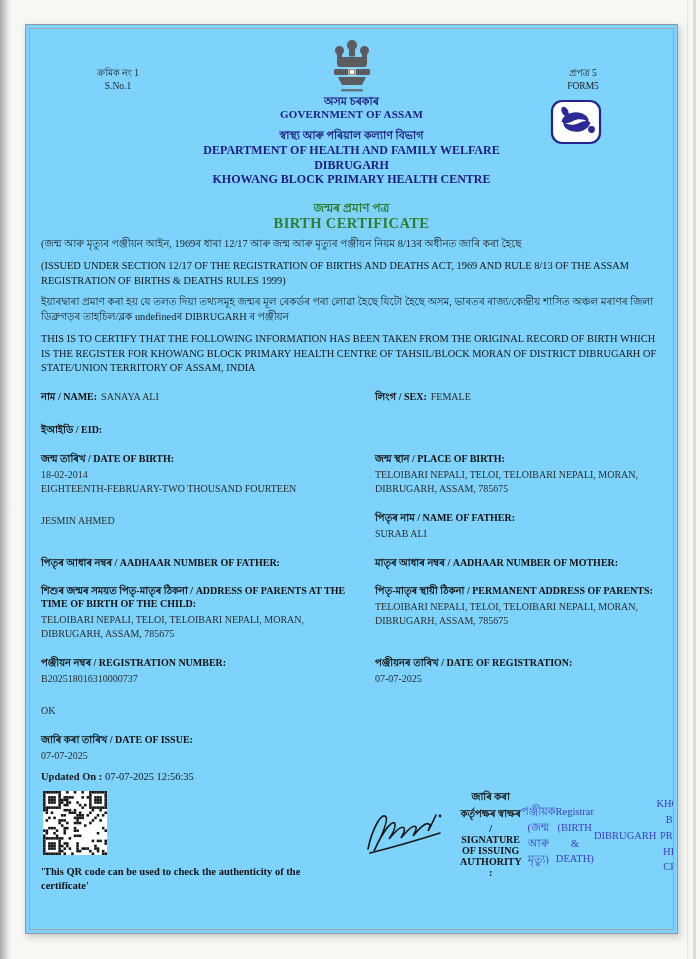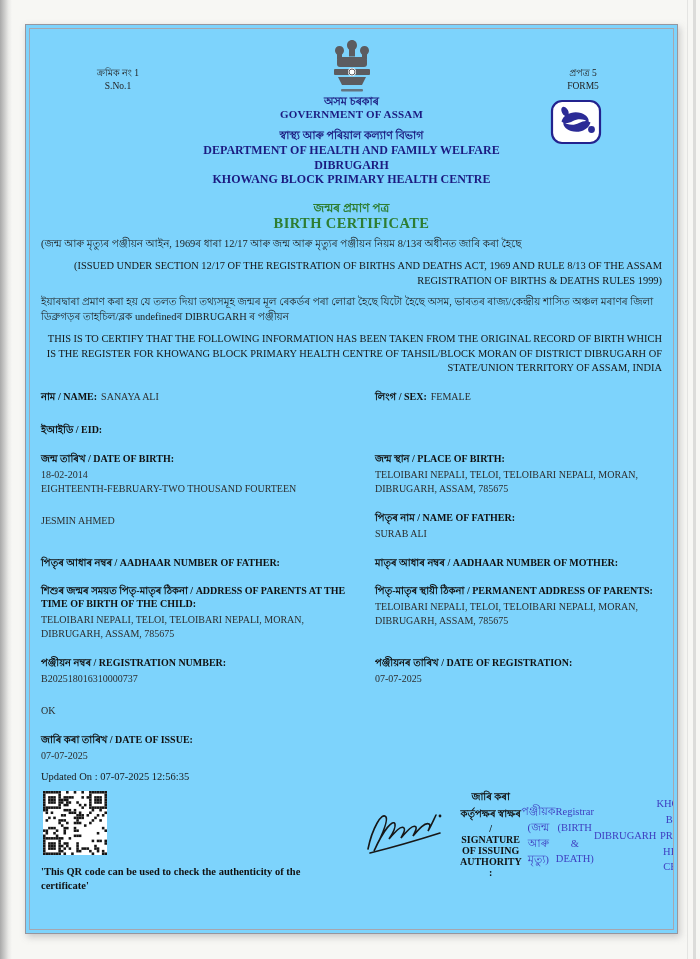--- a/index.html
+++ b/index.html
@@ -33,32 +33,32 @@
   .t-govt{top:71px;font-size:11px;font-weight:bold;letter-spacing:.2px;}
   .t-as-dept{top:90px;font-size:11px;font-weight:bold;}
   .t-dept{top:106px;font-size:12px;font-weight:bold;}
   .t-district{top:121px;font-size:12px;font-weight:bold;}
   .t-centre{top:135px;font-size:12px;font-weight:bold;}
   .t-as-title{top:162px;font-size:12px;font-weight:bold;}
   .t-title{top:178px;font-size:14.5px;font-weight:bold;letter-spacing:.4px;}
 
   
   .pre p{margin:0 0 7px 0;font-size:10.4px;line-height:1.42;color:#1d1d1d;text-align:left;}
-  .pre p.en{color:#161616;text-align:right;}
+  .pre p.en{color:#161616;}
 
   
   .fields{margin-top:10px;}
   .frow{display:grid;grid-template-columns:322px 1fr;column-gap:12px;margin-bottom:15px;}
   .lbl{font-weight:bold;font-size:10px;color:#101010;line-height:1.3;}
   .val{font-size:10px;color:#2d2d2d;margin-top:3px;white-space:pre-line;line-height:1.4;}
   .inline .val{display:inline;margin-left:4px;margin-top:0;}
 
   
   .updated{font-size:10.5px;margin:2px 0 7px 0;}
-  .updated .lblb{font-weight:normal;text-align:center;}
+  .updated .lblb{font-weight:bold;text-align:center;}
   .footrow{display:flex;justify-content:space-between;align-items:flex-start;}
   .foot-left{width:330px;}
   .qr{width:64px;height:64px;margin:2px 0 10px 2px;}
   .qr-caption{font-weight:bold;font-size:10.5px;line-height:1.35;color:#111;}
   .foot-right{width:312px;display:flex;align-items:center;text-align:center;}
   .sig{margin-bottom:4px;}
   .sig-label{font-weight:bold;font-size:10px;color:#111;margin-bottom:4px;}
   .blue{color:#3e3ec0;}
   .reg-as{font-size:11px;line-height:1.45;}
   .reg-en{font-size:10.5px;font-weight:500;line-height:1.5;}

